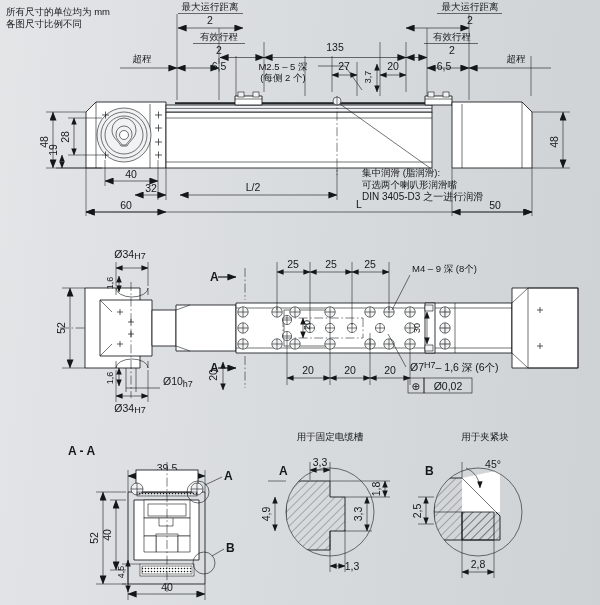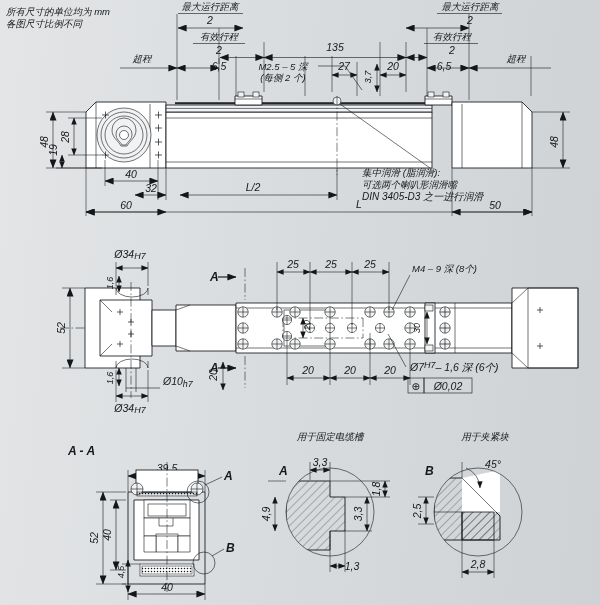--- a/index.html
+++ b/index.html
@@ -2,21 +2,21 @@
 <html><head>
 <meta charset="utf-8">
 <style>
   html,body{margin:0;padding:0;}
   body{
     width:600px;height:605px;
     background:linear-gradient(95deg,#e3e5e7 0%,#d9dcde 45%,#ced2d5 100%);
     font-family:"Liberation Sans","DejaVu Sans",sans-serif;
     color:#1a1a1a;overflow:hidden;position:relative;
   }
-  #stage{position:absolute;left:0;top:0;width:600px;height:605px;font-style:italic;}
+  #stage{position:absolute;left:0;top:0;width:600px;height:605px;}
   svg{display:block;position:absolute;left:0;top:0;}
   text{font-family:"Liberation Sans","DejaVu Sans",sans-serif;fill:#15181a;}
   .dim{font-size:10.5px;}
   .dimS{font-size:9px;}
   .cn{font-size:9.5px;}
   .cnb{font-size:10px;}
   .lbl{font-size:12px;font-weight:bold;}
   .note{font-size:9.5px;}
   .ln{stroke:#14171a;fill:none;}
   .thin{stroke-width:.6;}

